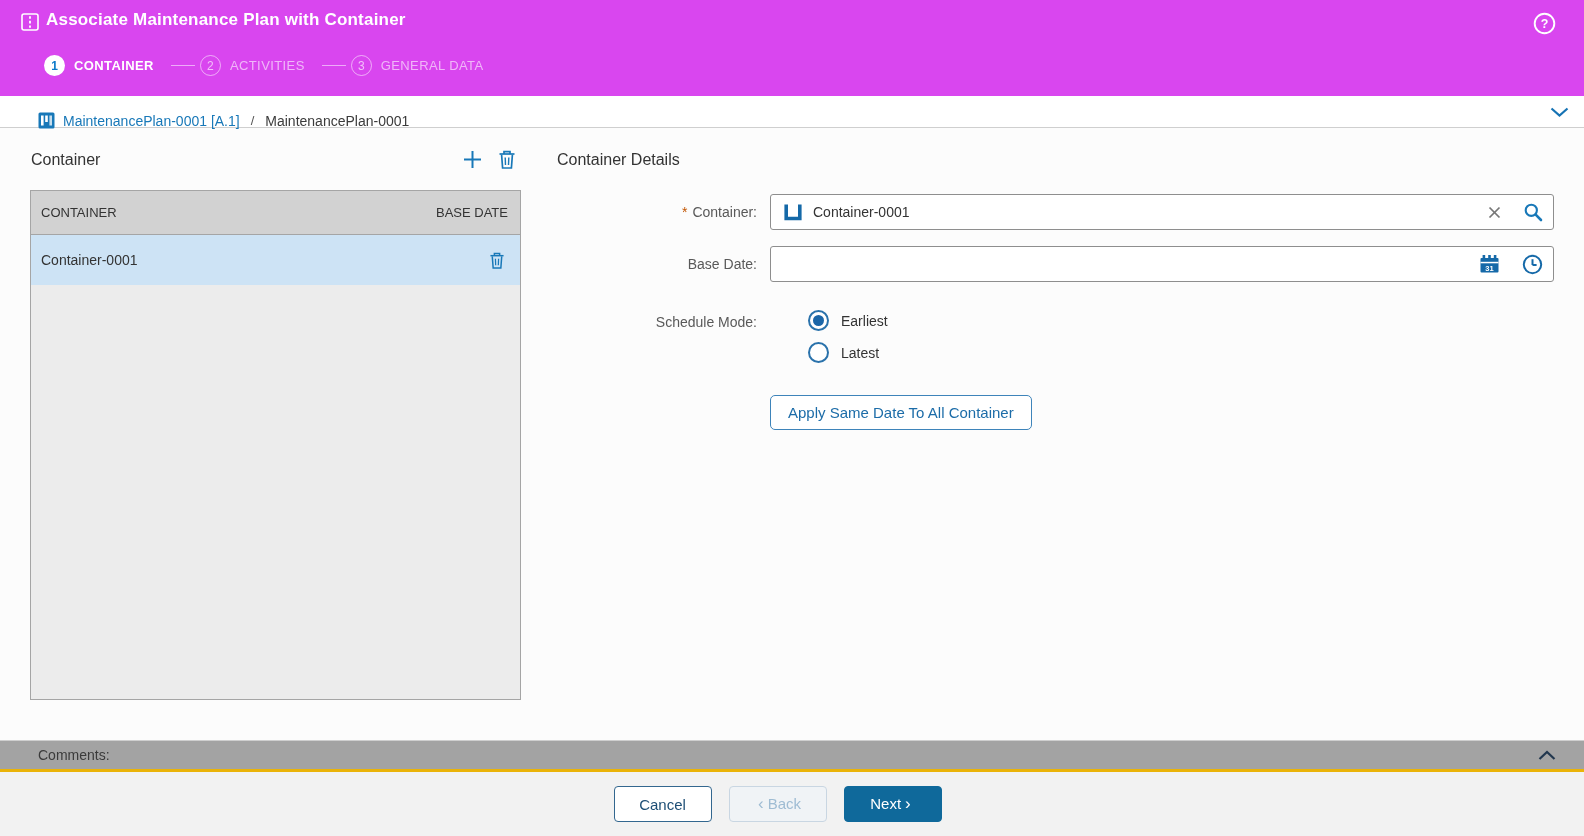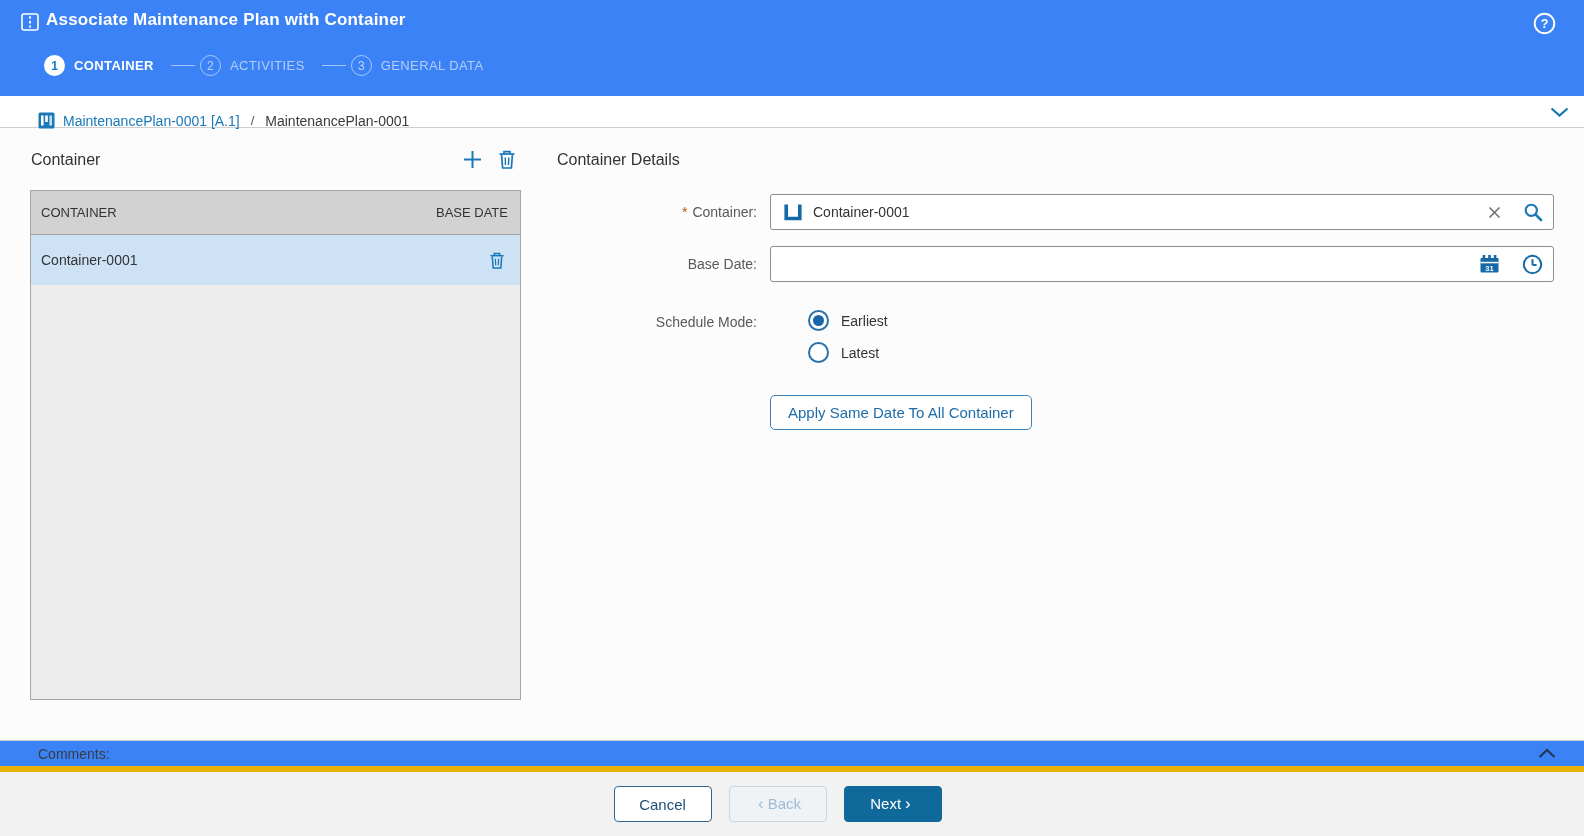--- a/index.html
+++ b/index.html
@@ -6,21 +6,21 @@
   html,body { width:1584px; height:836px; }
   body {
     position: relative;
     font-family: "Liberation Sans", "DejaVu Sans", sans-serif;
     background: #fcfcfc;
     overflow: hidden;
     color: #333;
   }
 
   
-  .app-header { position:absolute; top:0; left:0; width:1584px; height:96px; background:#3b82f6; }
+  .app-header { position:absolute; top:0; left:0; width:1584px; height:96px; background:#d946ef; }
   .title-icon { position:absolute; left:21px; top:13px; width:18px; height:18px; }
   .app-title  { position:absolute; left:46px; top:10px; color:#fff; font-size:17px; font-weight:600; letter-spacing:.2px; }
   .help-btn   { position:absolute; right:28px; top:12px; width:23px; height:23px; cursor:pointer; }
 
   
   .stepper { position:absolute; left:44px; top:55px; display:flex; align-items:center; }
   .step { display:flex; align-items:center; }
   .step-circle { width:21px; height:21px; border-radius:50%; display:flex; align-items:center; justify-content:center; font-size:12px; }
   .step.active .step-circle { background:#fff; color:#0b7ac9; font-weight:700; }
   .step.inactive .step-circle { border:1.5px solid rgba(255,255,255,.55); color:rgba(255,255,255,.65); }
@@ -68,22 +68,22 @@
   .radio-outer { width:21px; height:21px; border:2px solid #2a72ab; border-radius:50%; background:#fff;
                  display:flex; align-items:center; justify-content:center; flex:0 0 auto; }
   .radio-dot { width:11px; height:11px; border-radius:50%; background:#1b66a8; }
   .radio-label { margin-left:12px; font-size:14px; color:#333; }
 
   .apply-btn { position:absolute; left:770px; top:395px; height:35px; padding:0 17px;
                background:#fff; border:1px solid #3e84ba; border-radius:5px;
                color:#1c6ca8; font-size:15px; font-family:inherit; cursor:pointer; }
 
   
-  .comments-bar { position:absolute; top:740px; left:0; width:1584px; height:32px; background:#3b82f6;
-                  border-top:1px solid #cfcfcf; border-bottom:6px solid #eab308;
+  .comments-bar { position:absolute; top:740px; left:0; width:1584px; height:32px; background:#a3a3a3;
+                  border-top:1px solid #cfcfcf; border-bottom:3px solid #eab308;
                   display:flex; align-items:center; justify-content:space-between; padding:0 28px 0 38px; }
   .comments-label { font-size:14px; color:#3b3b3b; }
 
   
   .footer { position:absolute; top:772px; left:0; width:1584px; height:64px; background:#f2f2f2;
             display:flex; align-items:center; justify-content:center; gap:17px; padding-right:29px; }
   .btn { height:36px; min-width:98px; border-radius:4px; font-size:15px; font-family:inherit;
          cursor:pointer; padding:0 18px; }
   .btn-cancel { background:#fff; border:1px solid #33678f; color:#1d4e75; }
   .btn-back { background:#f0f3f6; border:1px solid #c9d6e2; color:#9fbcd3; cursor:default; }

